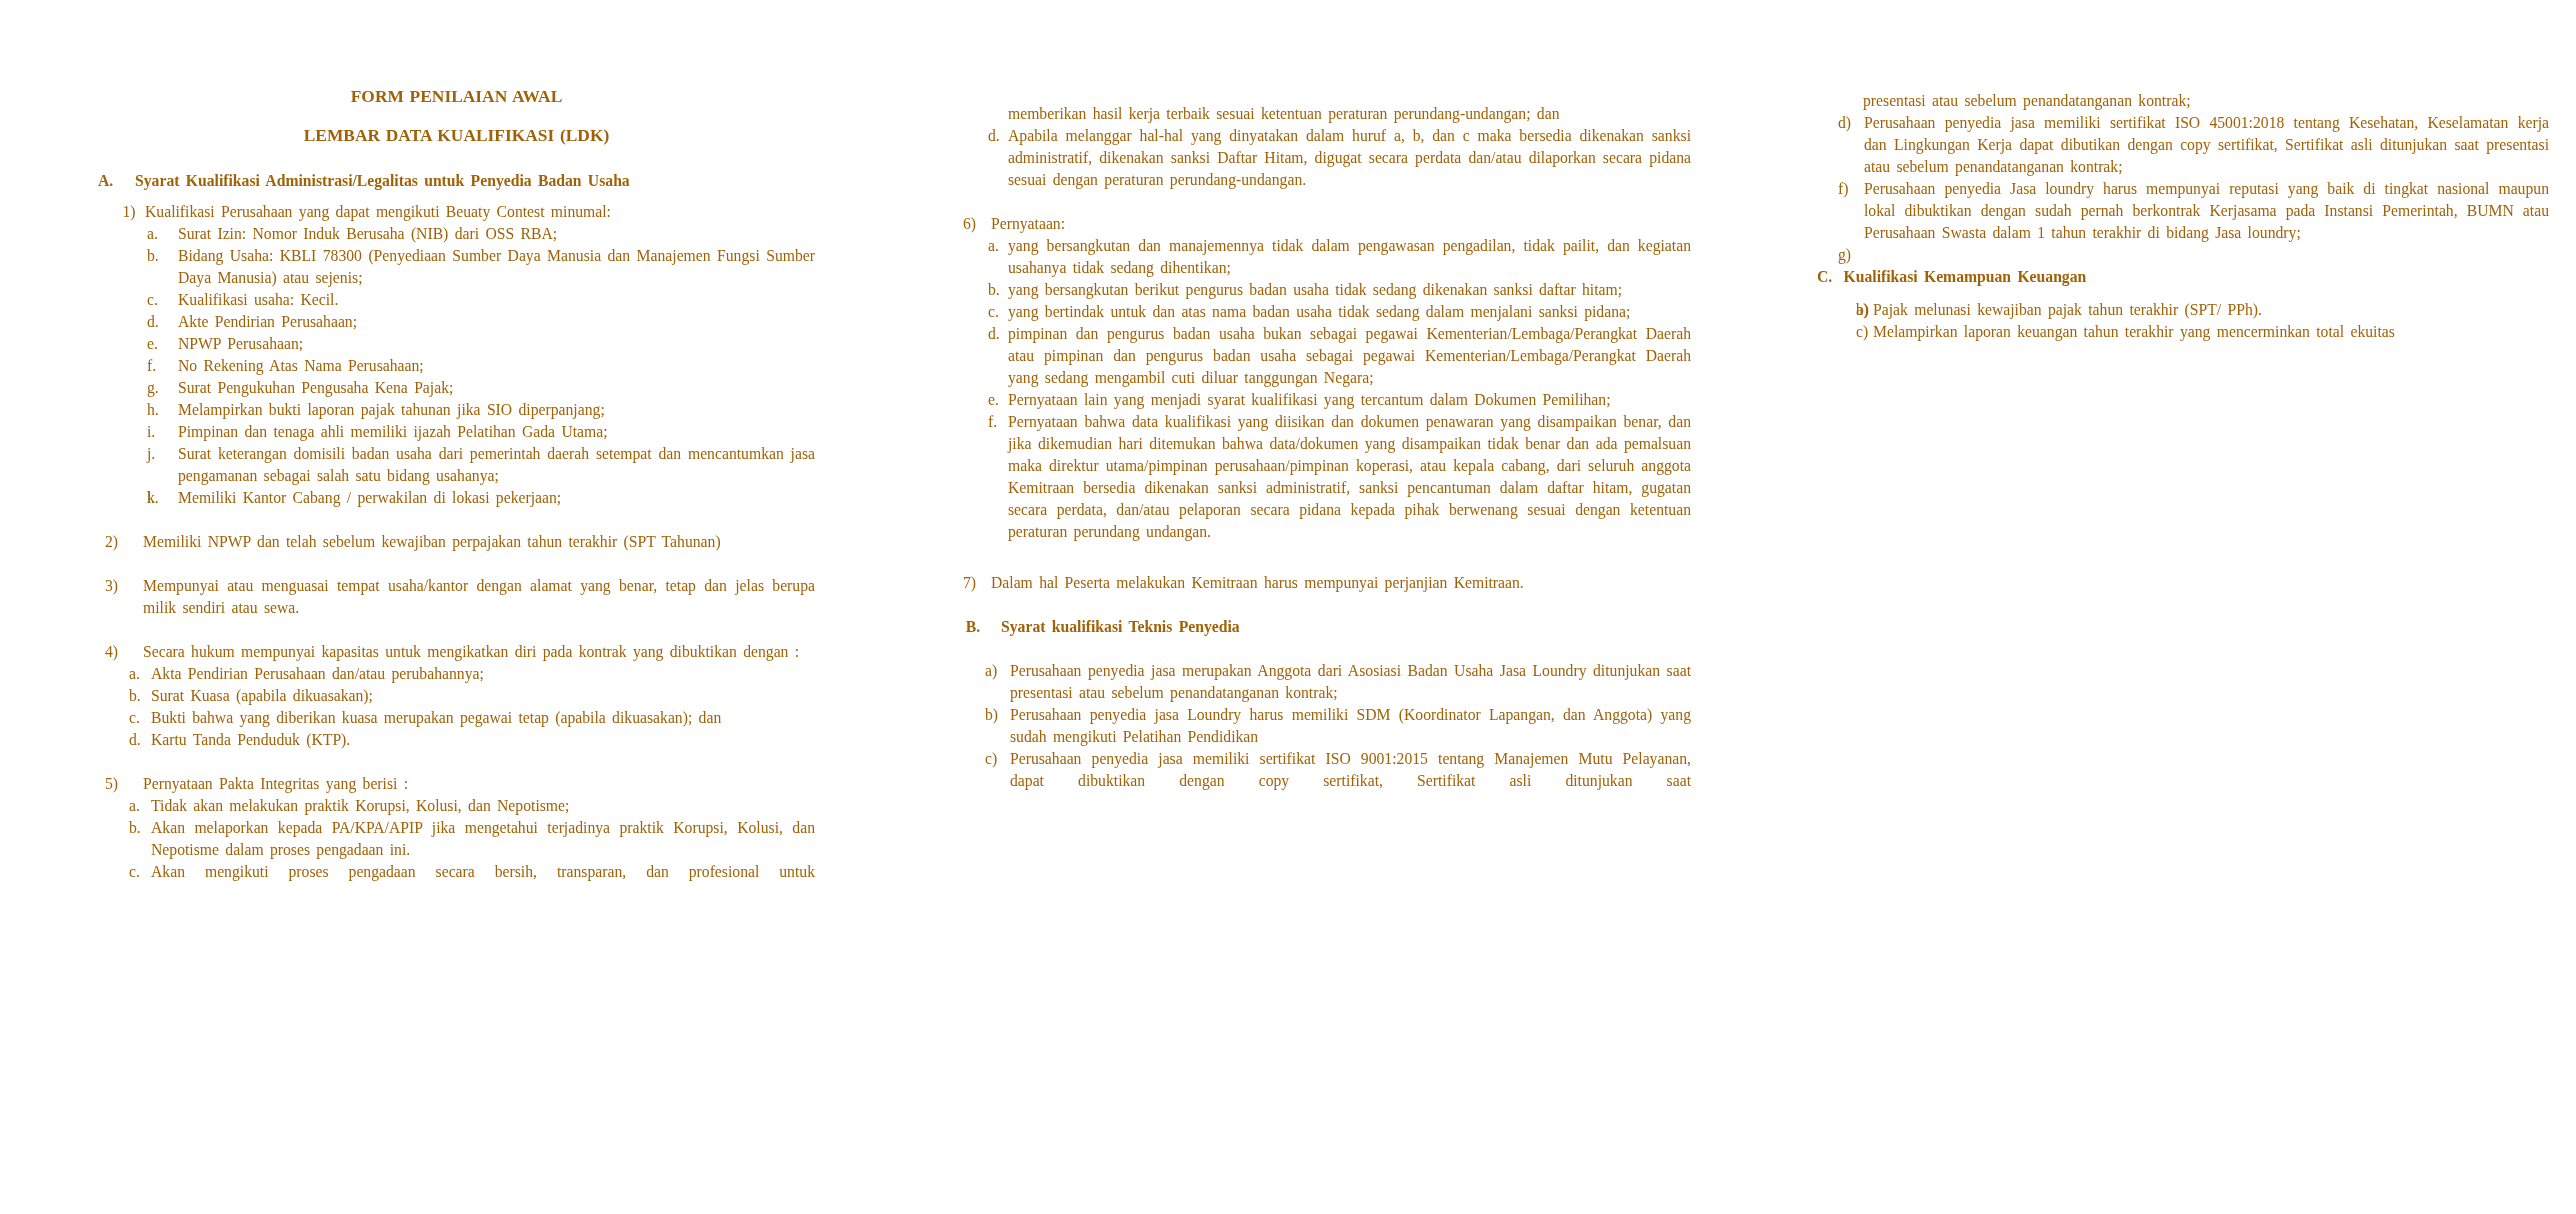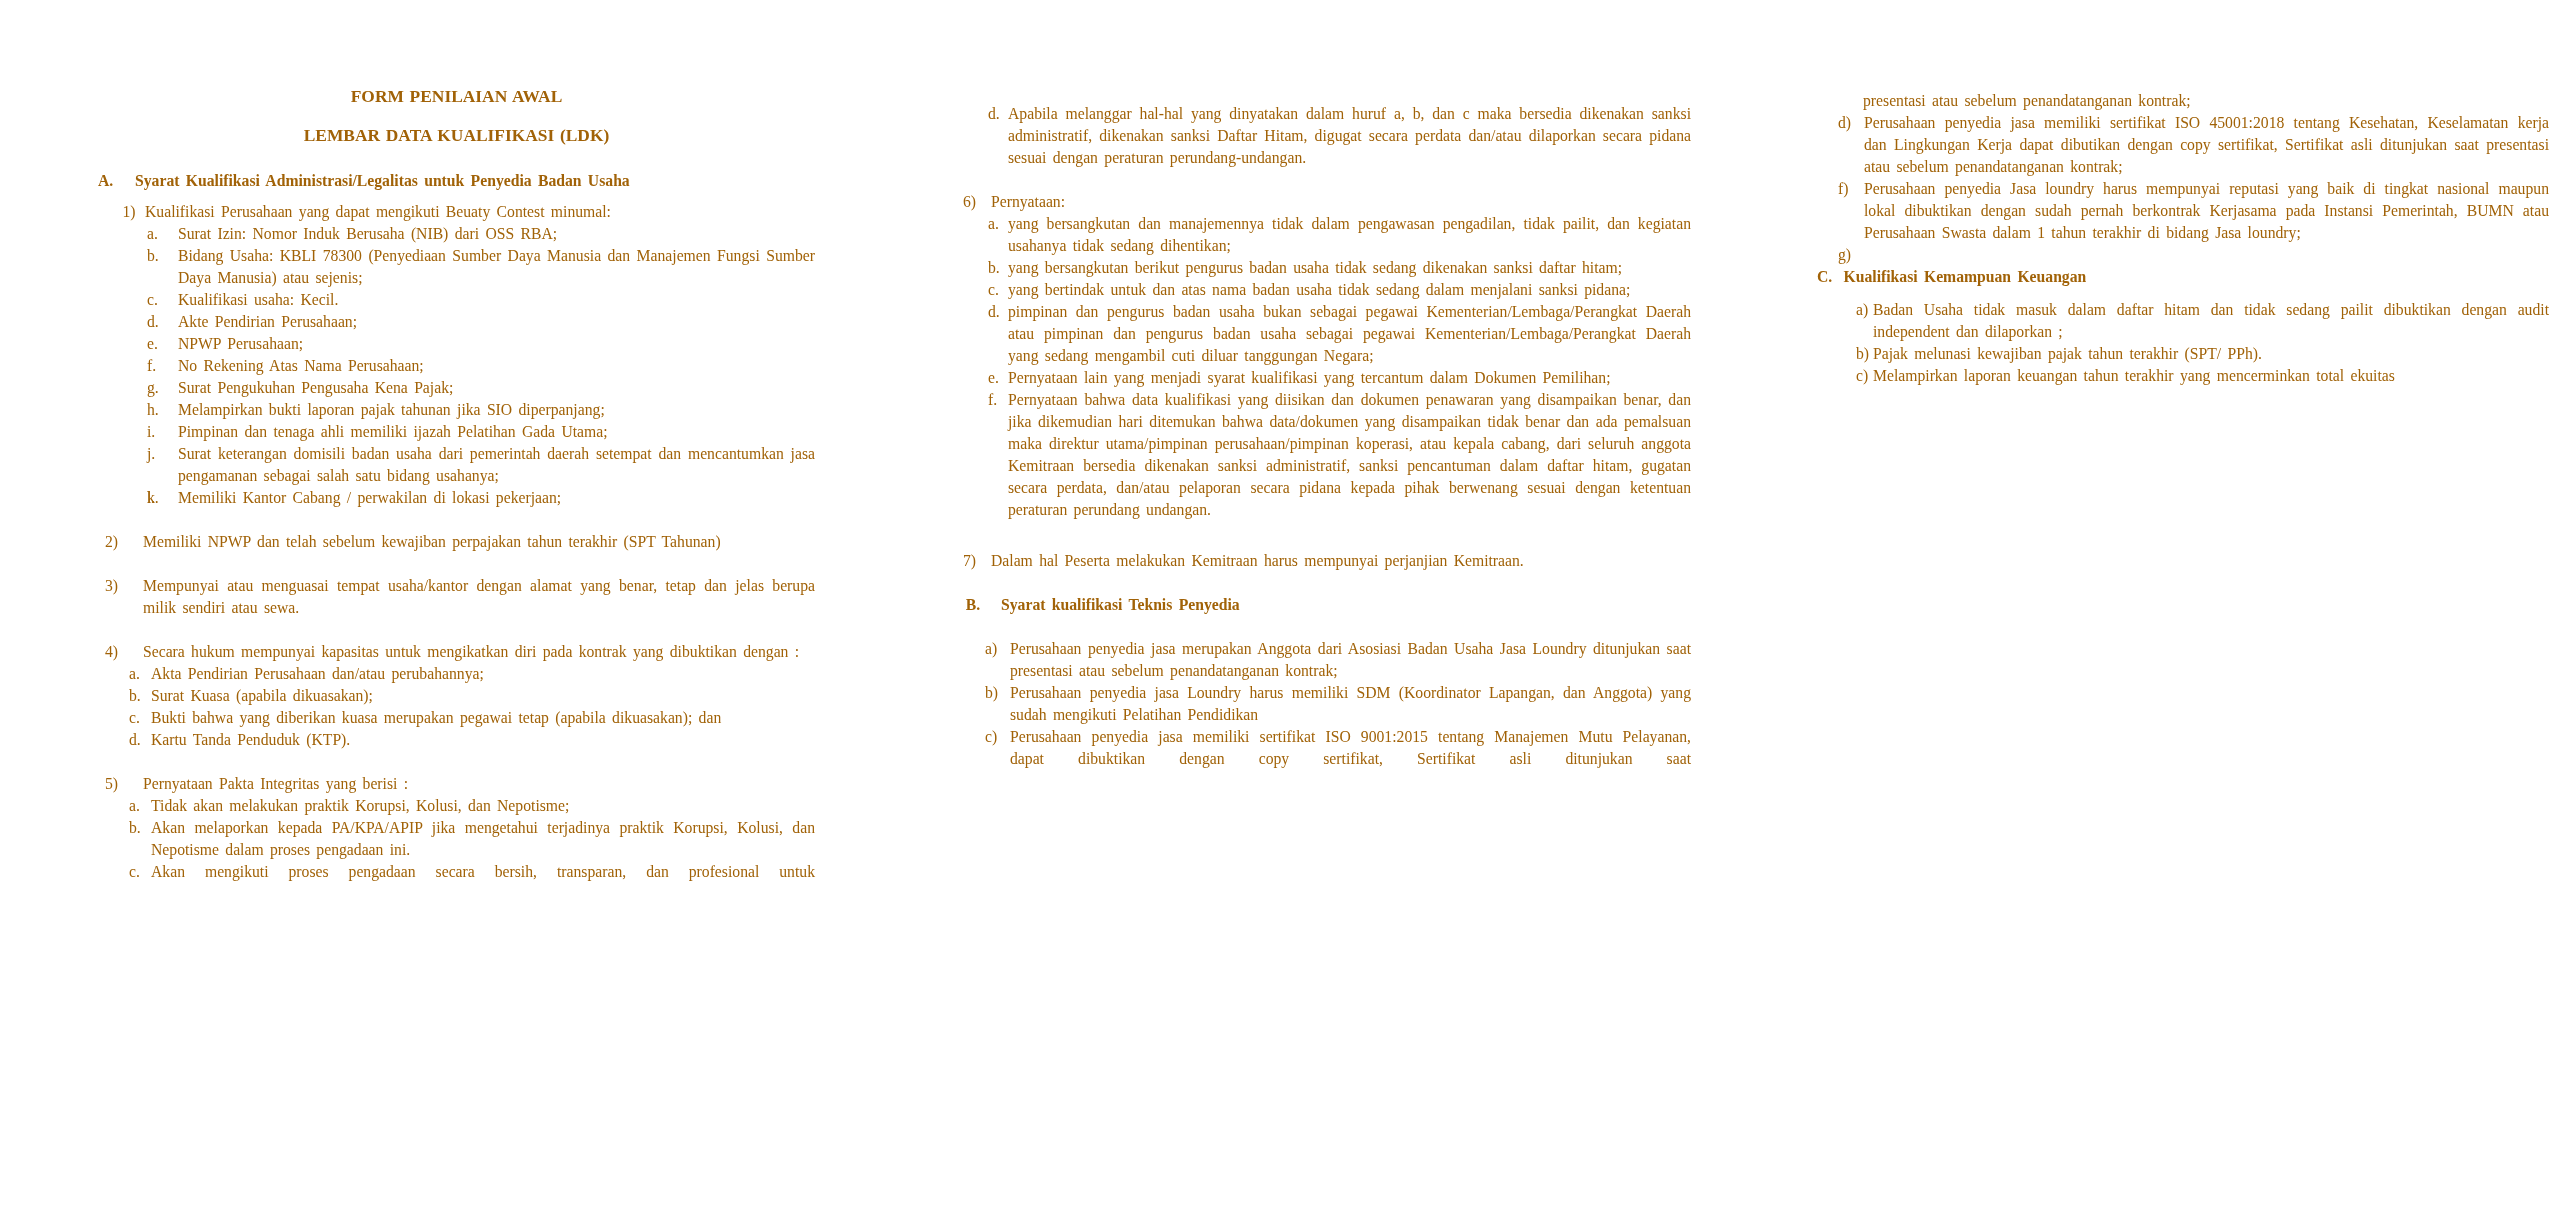--- a/index.html
+++ b/index.html
@@ -79,20 +79,21 @@
         <div class="blk sb"><span class="mk">d.</span><span>Kartu Tanda Penduduk (KTP).</span></div>
         <div class="blk n" style="margin-top: 22px;"><span class="mk">5)</span><span>Pernyataan Pakta Integritas yang berisi :</span></div>
         <div class="blk sb"><span class="mk">a.</span><span>Tidak akan melakukan praktik Korupsi, Kolusi, dan Nepotisme;</span></div>
         <div class="blk sb"><span class="mk">b.</span><span>Akan melaporkan kepada PA/KPA/APIP jika mengetahui terjadinya praktik Korupsi, Kolusi, dan Nepotisme dalam proses pengadaan ini.</span></div>
         <div class="blk sb jl"><span class="mk">c.</span><span>Akan mengikuti proses pengadaan secara bersih, transparan, dan profesional untuk</span></div>
       </div>
   </div>
 
   <div class="col c2">
     <div class="blocks">
+        <div class="blk cont"><span>memberikan hasil kerja terbaik sesuai ketentuan peraturan perundang-undangan; dan</span></div>
         <div class="blk s"><span class="mk">d.</span><span>Apabila melanggar hal-hal yang dinyatakan dalam huruf a, b, dan c maka bersedia dikenakan sanksi administratif, dikenakan sanksi Daftar Hitam, digugat secara perdata dan/atau dilaporkan secara pidana sesuai dengan peraturan perundang-undangan.</span></div>
         <div class="blk n" style="margin-top: 22px;"><span class="mk">6)</span><span>Pernyataan:</span></div>
         <div class="blk s"><span class="mk">a.</span><span>yang bersangkutan dan manajemennya tidak dalam pengawasan pengadilan, tidak pailit, dan kegiatan usahanya tidak sedang dihentikan;</span></div>
         <div class="blk s"><span class="mk">b.</span><span>yang bersangkutan berikut pengurus badan usaha tidak sedang dikenakan sanksi daftar hitam;</span></div>
         <div class="blk s"><span class="mk">c.</span><span>yang bertindak untuk dan atas nama badan usaha tidak sedang dalam menjalani sanksi pidana;</span></div>
         <div class="blk s"><span class="mk">d.</span><span>pimpinan dan pengurus badan usaha bukan sebagai pegawai Kementerian/Lembaga/Perangkat Daerah atau pimpinan dan pengurus badan usaha sebagai pegawai Kementerian/Lembaga/Perangkat Daerah yang sedang mengambil cuti diluar tanggungan Negara;</span></div>
         <div class="blk s"><span class="mk">e.</span><span>Pernyataan lain yang menjadi syarat kualifikasi yang tercantum dalam Dokumen Pemilihan;</span></div>
         <div class="blk s"><span class="mk">f.</span><span>Pernyataan bahwa data kualifikasi yang diisikan dan dokumen penawaran yang disampaikan benar, dan jika dikemudian hari ditemukan bahwa data/dokumen yang disampaikan tidak benar dan ada pemalsuan maka direktur utama/pimpinan perusahaan/pimpinan koperasi, atau kepala cabang, dari seluruh anggota Kemitraan bersedia dikenakan sanksi administratif, sanksi pencantuman dalam daftar hitam, gugatan secara perdata, dan/atau pelaporan secara pidana kepada pihak berwenang sesuai dengan ketentuan peraturan perundang undangan.</span></div>
         <div class="blk n" style="margin-top: 29px;"><span class="mk">7)</span><span>Dalam hal Peserta melakukan Kemitraan harus mempunyai perjanjian Kemitraan.</span></div>
         <div class="blk h bold" style="margin-top: 22px;"><span class="mk">B.</span><span>Syarat kualifikasi Teknis Penyedia</span></div>
@@ -102,20 +103,20 @@
       </div>
   </div>
 
   <div class="col c3">
     <div class="blocks">
         <div class="blk cont"><span>presentasi atau sebelum penandatanganan kontrak;</span></div>
         <div class="blk p"><span class="mk">d)</span><span>Perusahaan penyedia jasa memiliki sertifikat ISO 45001:2018 tentang Kesehatan, Keselamatan kerja dan Lingkungan Kerja dapat dibutikan dengan copy sertifikat, Sertifikat asli ditunjukan saat presentasi atau sebelum penandatanganan kontrak;</span></div>
         <div class="blk p"><span class="mk">f)</span><span>Perusahaan penyedia Jasa loundry harus mempunyai reputasi yang baik di tingkat nasional maupun lokal dibuktikan dengan sudah pernah berkontrak Kerjasama pada Instansi Pemerintah, BUMN atau Perusahaan Swasta dalam 1 tahun terakhir di bidang Jasa loundry;</span></div>
         <div class="blk p"><span class="mk">g)</span></div>
         <div class="blk h bold" style="margin-top: 22px;"><span class="mk">C.</span><span>Kualifikasi Kemampuan Keuangan</span></div>
-        <div class="blk q" style="margin-top: 11px;"><span class="mk">a)</span><span>Badan Usaha tidak masuk dalam daftar hitam dan tidak sedang pailit dibuktikan dengan audit independent dan dilaporkan ;</span></div>
+        <div class="blk q" style="margin-top: 11px;"><span class="mk">a)</span></div>
         <div class="blk q"><span class="mk">b)</span><span>Pajak melunasi kewajiban pajak tahun terakhir (SPT/ PPh).</span></div>
         <div class="blk q"><span class="mk">c)</span><span>Melampirkan laporan keuangan tahun terakhir yang mencerminkan total ekuitas</span></div>
       </div>
   </div>
 
 </div>
 
 
 </body></html>

